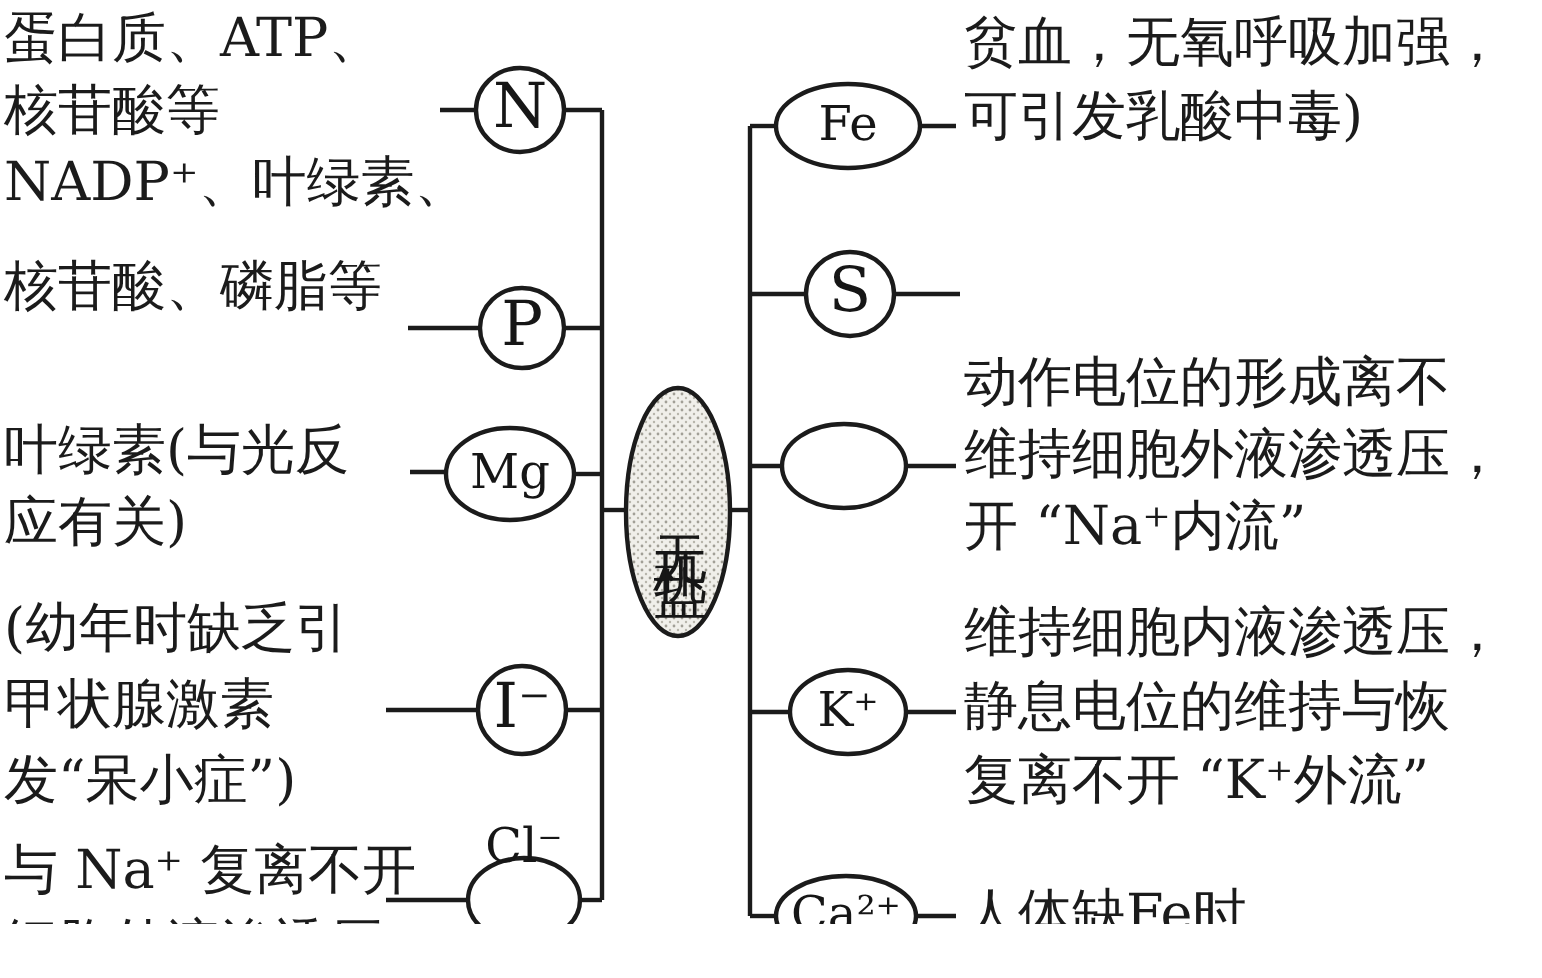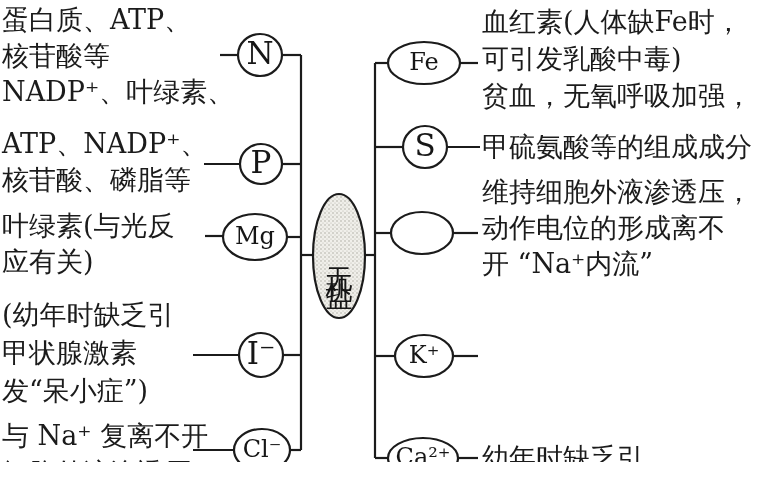--- a/index.html
+++ b/index.html
@@ -103,66 +103,66 @@
     </g>
   </svg>
 
   <div class="tb left" style="top:2px">
     <div class="ln">蛋白质、ATP、</div>
     <div class="ln">核苷酸等</div>
     <div class="ln">NADP⁺、叶绿素、</div>
   </div>
 
   <div class="tb left" style="top:126px">
-    <div class="ln">ATP、NADP⁺、</div>
     <div class="ln">核苷酸、磷脂等</div>
   </div>
 
   <div class="tb left" style="top:208px">
     <div class="ln">叶绿素(与光反</div>
     <div class="ln">应有关)</div>
   </div>
 
   <div class="tb left" style="top:296px;--lh:38px">
     <div class="ln">(幼年时缺乏引</div>
     <div class="ln">甲状腺激素</div>
     <div class="ln">发“呆小症”)</div>
   </div>
 
   <div class="tb left" style="top:417px;--lh:37px">
     <div class="ln">与 Na⁺ 复离不开</div>
     <div class="ln">细胞外液渗透压</div>
   </div>
 
   <div class="tb right" style="top:3px;--lh:37px">
-    <div class="ln">血红素(人体缺Fe时，</div>
+    <div class="ln">贫血，无氧呼吸加强，</div>
     <div class="ln">可引发乳酸中毒)</div>
-    <div class="ln">贫血，无氧呼吸加强，</div>
   </div>
 
-  <div class="tb right" style="top:129px">
-    <div class="ln">甲硫氨酸等的组成成分</div>
-  </div>
 
   <div class="tb right" style="top:174px">
+    <div class="ln">动作电位的形成离不</div>
     <div class="ln">维持细胞外液渗透压，</div>
-    <div class="ln">动作电位的形成离不</div>
     <div class="ln">开 “Na⁺内流”</div>
   </div>
 
+  <div class="tb right" style="top:298px;--lh:37px">
+    <div class="ln">维持细胞内液渗透压，</div>
+    <div class="ln">静息电位的维持与恢</div>
+    <div class="ln">复离不开 “K⁺外流”</div>
+  </div>
 
   <div class="tb right" style="top:440px">
-    <div class="ln">幼年时缺乏引</div>
+    <div class="ln">人体缺Fe时</div>
   </div>
 
   <div class="nl big" style="left:260px;top:55px">N</div>
   <div class="nl big" style="left:261px;top:164px">P</div>
   <div class="nl" style="left:255px;top:237px">Mg</div>
   <div class="nl big" style="left:261px;top:355px">I⁻</div>
-  <div class="nl" style="left:262px;top:450px">Cl⁻</div>
+  <div class="nl" style="left:262px;top:424px">Cl⁻</div>
   <div class="nl" style="left:424px;top:63px">Fe</div>
   <div class="nl big" style="left:425px;top:147px">S</div>
   <div class="nl" style="left:424px;top:356px">K⁺</div>
   <div class="nl" style="left:423px;top:458px">Ca²⁺</div>
 
   <div class="center-label">无机盐</div>
 
 </div>
 
 </body></html>

